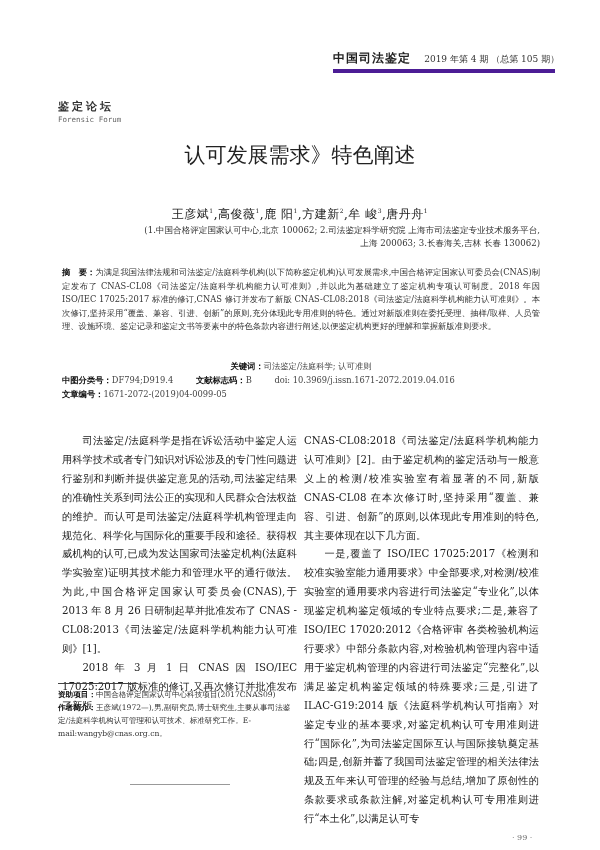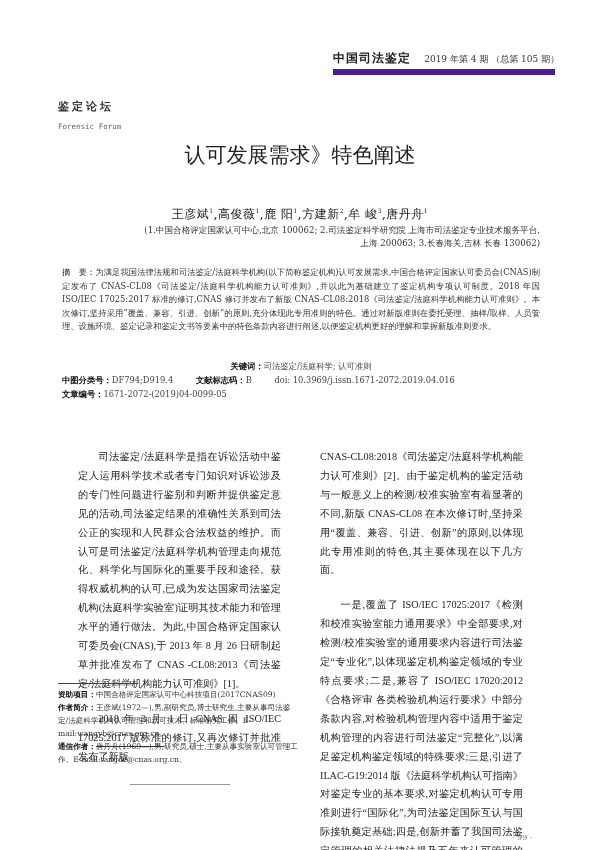--- a/index.html
+++ b/index.html
@@ -1,43 +1,43 @@
 <!DOCTYPE html>
 <html><head>
 <meta charset="utf-8">
 <style>
   html, body { margin: 0; padding: 0; background: #ffffff; }
   body { width: 600px; height: 850px; position: relative; overflow: hidden;
          font-family: "DejaVu Serif", "Liberation Serif", serif; color: #222; }
   .running-head { position: absolute; left: 333px; top: 50px; width: 222px;
-                  border-bottom: 6px solid #4c1d95; padding-bottom: 2px;
+                  border-bottom: 4px solid #4c1d95; padding-bottom: 2px;
                   font-size: 10px; white-space: nowrap; }
   .running-head .journal { font-weight: bold; font-size: 12px; letter-spacing: 1px; margin-right: 10px; }
   .running-head .issue { font-size: 9px; color: #333; }
   .section { position: absolute; left: 58px; top: 99px; }
   .section .cn { font-size: 11px; font-weight: bold; letter-spacing: 3px; color: #333; }
-  .section .en { font-size: 7.5px; color: #666; font-family: "DejaVu Sans Mono", monospace; margin-top: 8px; }
+  .section .en { font-size: 7.5px; color: #666; font-family: "DejaVu Sans Mono", monospace; margin-top: 1px; }
   .title { position: absolute; left: 60px; width: 480px; top: 143px; text-align: center;
            font-family: "DejaVu Sans", sans-serif; font-size: 21px; line-height: 24px; color: #222; }
   .authors { position: absolute; left: 60px; width: 480px; top: 206px; text-align: center;
              font-size: 12px; letter-spacing: 0.5px; }
   .authors sup { font-size: 6px; }
   .affil { position: absolute; left: 62px; width: 478px; top: 224px; text-align: right;
            font-size: 8.6px; line-height: 13px; color: #333; }
   .abstract { position: absolute; left: 62px; width: 478px; top: 266px;
               font-size: 8.3px; line-height: 13.6px; color: #333; text-align: justify; }
-  .abstract .lbl { font-family: "DejaVu Sans", sans-serif; font-weight: normal; color: #111; margin-top: 11px; }
+  .abstract .lbl { font-family: "DejaVu Sans", sans-serif; font-weight: bold; color: #111; margin-top: 11px; }
   .meta { position: absolute; left: 62px; width: 478px; font-size: 8.3px; color: #444; }
   .meta .lbl { font-family: "DejaVu Sans", sans-serif; font-weight: bold; color: #111; }
   .meta .gap { display: inline-block; width: 20px; }
   .col { position: absolute; top: 432px; width: 235px; font-size: 10.2px; line-height: 18.9px;
          text-align: justify; color: #222; }
   .col.left { left: 62px; }
   .col.right { left: 304px; }
-  .col p { margin: 16px; font-family: Liberation Serif, serif; }
+  .col p { margin: 0; }
   .col p.indent { text-indent: 2em; }
   .fn-rule { position: absolute; left: 58px; top: 683px; width: 80px; border-top: 1px solid #444; }
   .footnotes { position: absolute; left: 58px; top: 688px; width: 240px; font-size: 7.6px; line-height: 13px; color: #333; }
   .footnotes .lbl { font-family: "DejaVu Sans", sans-serif; font-weight: bold; color: #111; }
   .footnotes .strike { text-decoration: line-through; }
   .fn-rule-bottom { position: absolute; left: 130px; top: 784px; width: 100px; border-top: 1px solid #999; }
   .page-num { position: absolute; left: 512px; top: 833px; font-size: 8px; color: #666; }
 </style>
 </head>
 <body>
@@ -90,17 +90,16 @@
 
 <div class="col right">
   <p>CNAS-CL08:2018《司法鉴定/法庭科学机构能力认可准则》[2]。由于鉴定机构的鉴定活动与一般意义上的检测/校准实验室有着显著的不同,新版 CNAS-CL08 在本次修订时,坚持采用“覆盖、兼容、引进、创新”的原则,以体现此专用准则的特色,其主要体现在以下几方面。</p>
   <p class="indent">一是,覆盖了 ISO/IEC 17025:2017《检测和校准实验室能力通用要求》中全部要求,对检测/校准实验室的通用要求内容进行司法鉴定“专业化”,以体现鉴定机构鉴定领域的专业特点要求;二是,兼容了 ISO/IEC 17020:2012《合格评审 各类检验机构运行要求》中部分条款内容,对检验机构管理内容中适用于鉴定机构管理的内容进行司法鉴定“完整化”,以满足鉴定机构鉴定领域的特殊要求;三是,引进了 ILAC-G19:2014 版《法庭科学机构认可指南》对鉴定专业的基本要求,对鉴定机构认可专用准则进行“国际化”,为司法鉴定国际互认与国际接轨奠定基础;四是,创新并蓄了我国司法鉴定管理的相关法律法规及五年来认可管理的经验与总结,增加了原创性的条款要求或条款注解,对鉴定机构认可专用准则进行“本土化”,以满足认可专</p>
 </div>
 
 <div class="fn-rule"></div>
 <div class="footnotes">
   <div><span class="lbl">资助项目：</span><span>中国合格评定国家认可中心科技项目(2017CNAS09)</span></div>
   <div><span class="lbl">作者简介：</span><span>王彦斌(1972—),男,副研究员,博士研究生,主要从事司法鉴定/法庭科学机构认可管理和认可技术、标准研究工作。E-mail:wangyb@cnas.org.cn。</span></div>
-  <div><span class="lbl">通信作者：</span><span class="strike">唐丹舟(1969—),男,</span><span>研究员,硕士,主要从事实验室认可管理工作。E-mail:tangdz@cnas.org.cn。</span></div>
 </div>
 <div class="fn-rule-bottom"></div>
 
 <div class="page-num">· 99 ·</div>
 
 </body></html>

